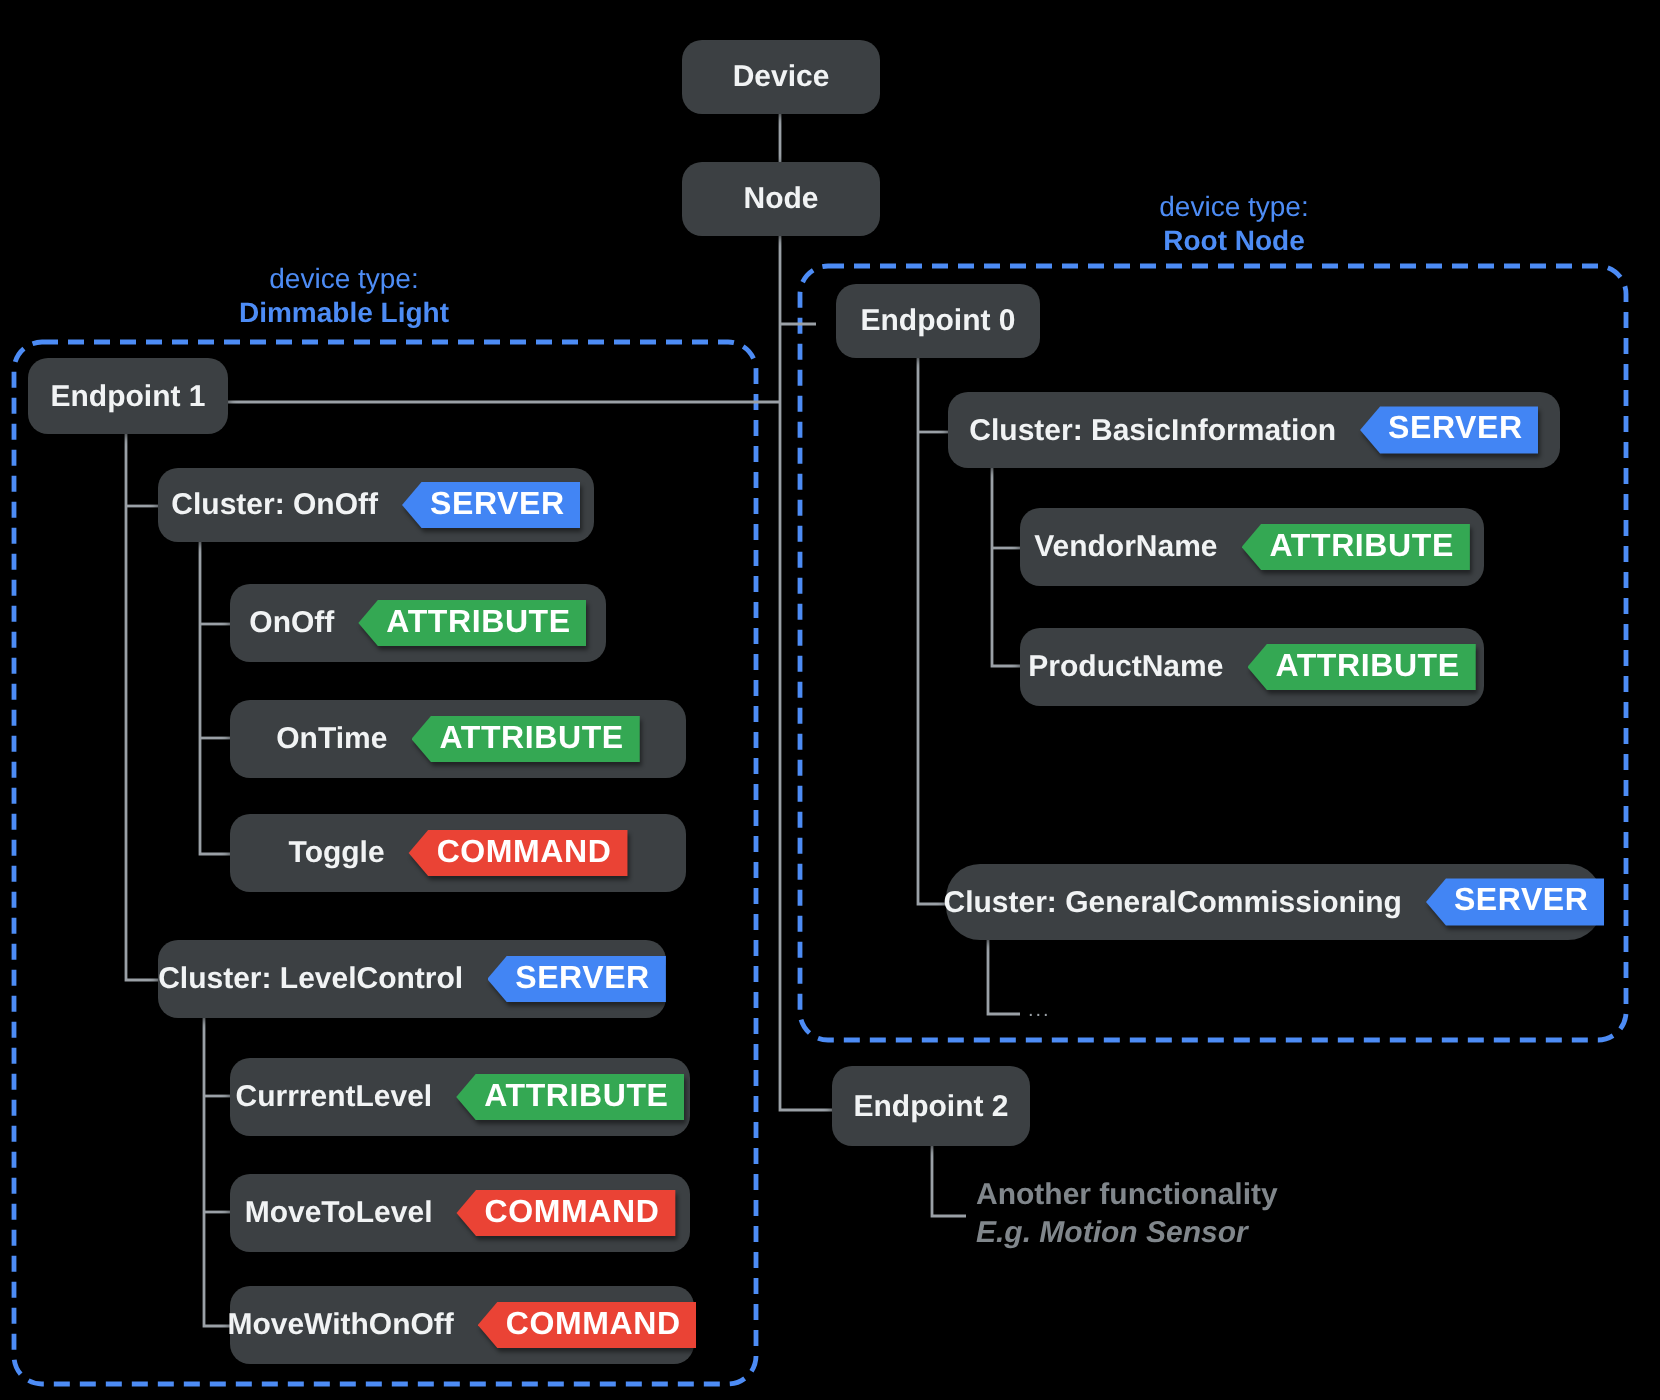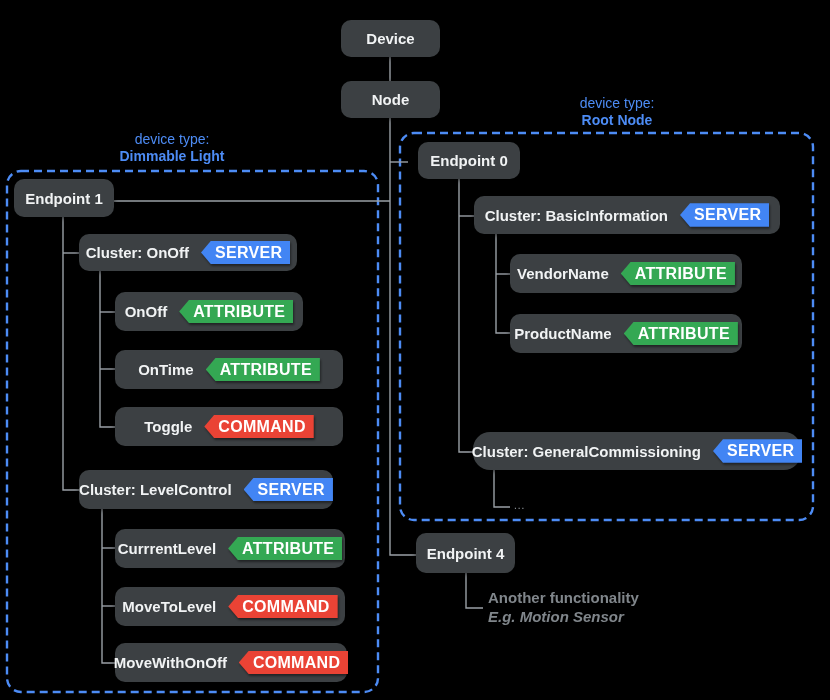--- a/index.html
+++ b/index.html
@@ -189,20 +189,20 @@
       </span>
   </div>
   <div class="box" id="movewithonoff">
     <span>MoveWithOnOff</span>
     <span class="badge-wrap">
         <span class="badge command">COMMAND</span>
       </span>
   </div>
 
   <div class="box" id="endpoint2">
-    <span>Endpoint 4</span>
+    <span>Endpoint 2</span>
   </div>
   <div class="note" id="endpoint2-note">
     <div class="note1">Another functionality</div>
     <div class="note2">E.g. Motion Sensor</div>
   </div>
 
 </div>
 
 </body></html>

